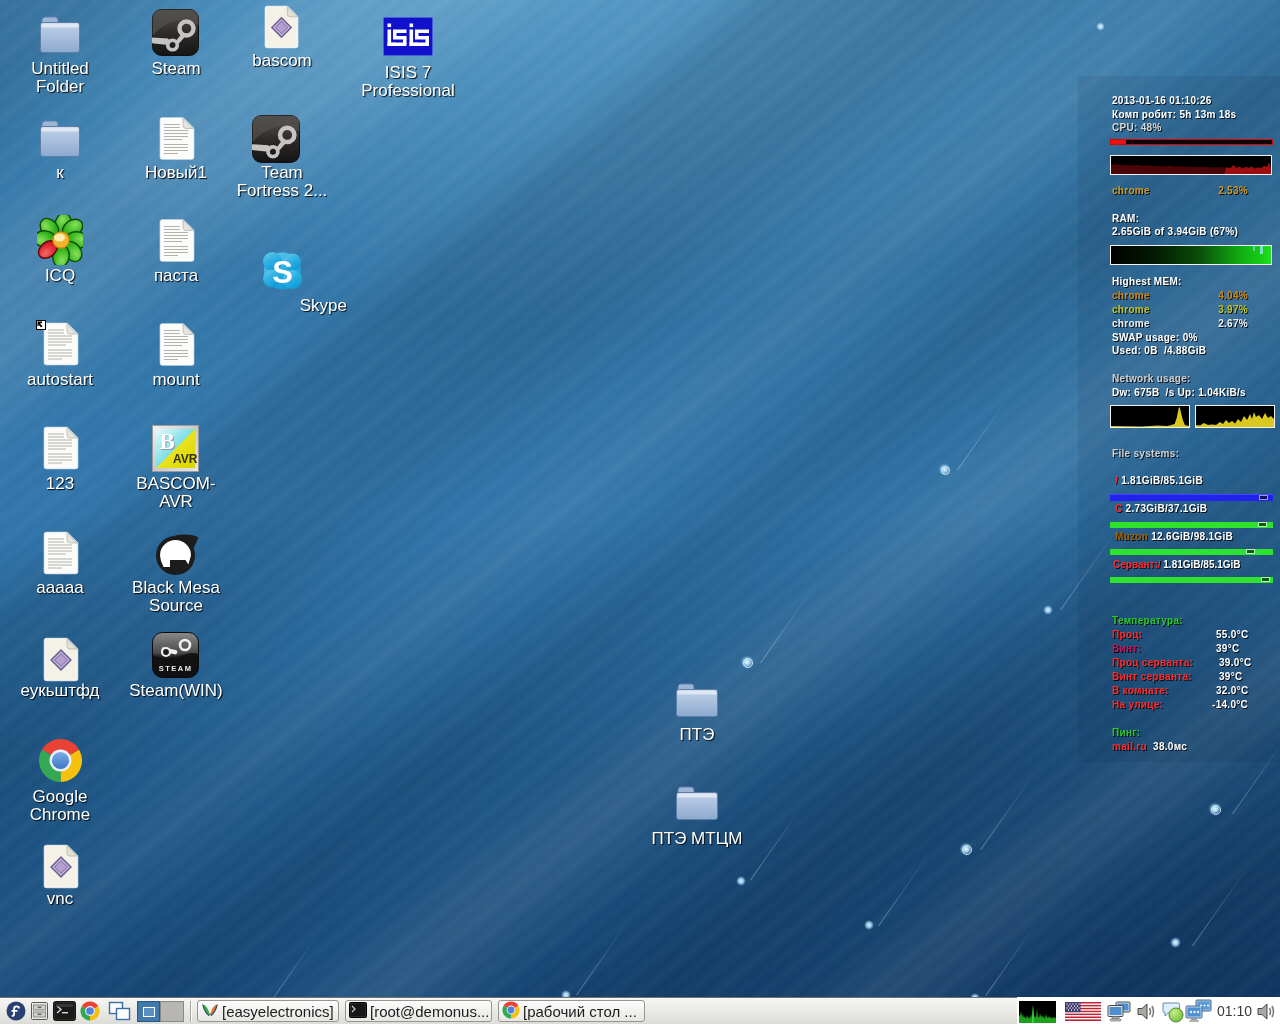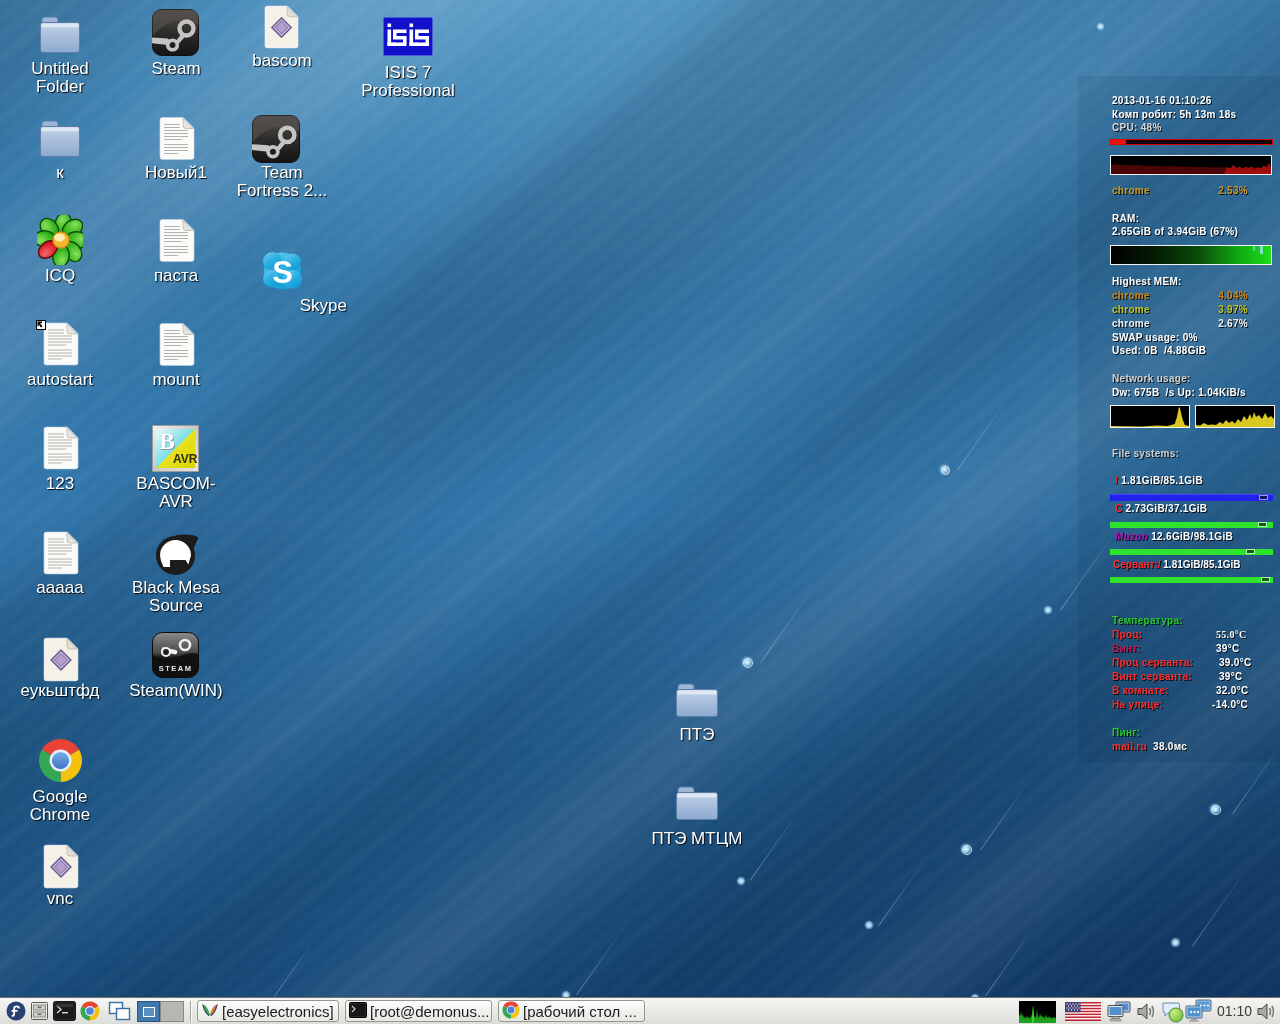--- a/index.html
+++ b/index.html
@@ -31,21 +31,21 @@
 .sp{position:absolute;border-radius:50%;}
 .trail{position:absolute;width:1px;background:linear-gradient(to top, rgba(200,230,250,0.38), rgba(200,230,250,0));transform-origin:bottom center;transform:rotate(35deg);}
 .icon{position:absolute;}
 .lab{position:absolute;transform:translateZ(0);width:130px;text-align:center;font-size:17px;line-height:18px;
   color:#ffffff;text-shadow:1px 1px 1px rgba(0,0,0,0.95);white-space:nowrap;}
 
 .ck{position:absolute;transform:translateZ(0);left:1112px;font-size:10px;font-weight:bold;letter-spacing:0.3px;color:#fff;
   text-shadow:1px 1px 0 rgba(0,0,0,0.85);white-space:pre;}
 .ckbar{position:absolute;left:1110px;width:163px;}
 
-#panel{position:absolute;left:0;top:997px;width:1280px;height:27px;
+#panel{position:absolute;left:0;top:997px;width:1017px;height:27px;
   background:linear-gradient(#f6f6f4,#dcdcd8);border-top:1px solid #74716c;box-sizing:border-box;}
 .pbtn{position:absolute;transform:translateZ(0);top:2px;height:22px;background:linear-gradient(#fdfdfd,#e6e6e2);
   border:1px solid #979590;border-radius:3px;box-sizing:border-box;
   font-size:15px;color:#1c1c1c;display:flex;align-items:center;overflow:hidden;white-space:nowrap;}
 .pbtn .bicon{margin:0 3px 0 3px;flex:0 0 auto;}
 .tray{position:absolute;}
 </style>
 </head>
 <body>
 <div id="wall"></div>
@@ -499,32 +499,32 @@
 
 <div class="ck" style="top:448px;color:#d0d0d0;">File systems:</div>
 <div class="ck" style="top:475px;left:1115px;"><span style="color:#ff2a2a;">/</span> 1.81GiB/85.1GiB</div>
 <div class="ckbar" style="top:494px;height:6px;background:#2222ee;border-top:1px solid #4444ff;">
  <div style="position:absolute;right:5px;top:0px;width:9px;height:5px;border:1px solid #9a9aef;background:#111166;box-sizing:border-box;"></div>
 </div>
 <div class="ck" style="top:503px;left:1115px;"><span style="color:#ff2a2a;">C</span> 2.73GiB/37.1GiB</div>
 <div class="ckbar" style="top:522px;height:6px;background:#2ee22e;">
  <div style="position:absolute;right:6px;top:0px;width:9px;height:5px;border:1px solid #b8f8b8;background:#0e5e0e;box-sizing:border-box;"></div>
 </div>
-<div class="ck" style="top:531px;left:1115px;"><span style="color:#a21caf;font-style:italic;">Muzon</span> 12.6GiB/98.1GiB</div>
+<div class="ck" style="top:531px;left:1115px;"><span style="color:#a16207;">Muzon</span> 12.6GiB/98.1GiB</div>
 <div class="ckbar" style="top:549px;height:6px;background:#2ee22e;">
  <div style="position:absolute;right:18px;top:0px;width:9px;height:5px;border:1px solid #b8f8b8;background:#0e5e0e;box-sizing:border-box;"></div>
 </div>
 <div class="ck" style="top:559px;left:1113px;letter-spacing:0;"><span style="color:#ff2a2a;">Сервант:/</span> 1.81GiB/85.1GiB</div>
 <div class="ckbar" style="top:577px;height:6px;background:#2ee22e;">
  <div style="position:absolute;right:3px;top:0px;width:9px;height:5px;border:1px solid #b8f8b8;background:#0e5e0e;box-sizing:border-box;"></div>
 </div>
 
 <div class="ck" style="top:615px;color:#2ec62e;">Температура:</div>
 <div class="ck" style="top:629px;color:#ff2a2a;">Проц:</div>
-    <div class="ck" style="top:629px;left:1216px;font-family:Liberation Serif, serif;">55.0°C</div>
+    <div class="ck" style="top:629px;left:1216px;">55.0°C</div>
 <div class="ck" style="top:643px;color:#be185d;">Винт:</div>
     <div class="ck" style="top:643px;left:1216px;">39°C</div>
 <div class="ck" style="top:657px;color:#ff2a2a;">Проц серванта:</div>
     <div class="ck" style="top:657px;left:1219px;">39.0°C</div>
 <div class="ck" style="top:671px;color:#ff2a2a;">Винт серванта:</div>
     <div class="ck" style="top:671px;left:1219px;">39°C</div>
 <div class="ck" style="top:685px;color:#ff2a2a;">В комнате:</div>
     <div class="ck" style="top:685px;left:1216px;">32.0°C</div>
 <div class="ck" style="top:699px;color:#ff2a2a;">На улице:</div>
     <div class="ck" style="top:699px;left:1212px;">-14.0°C</div>

